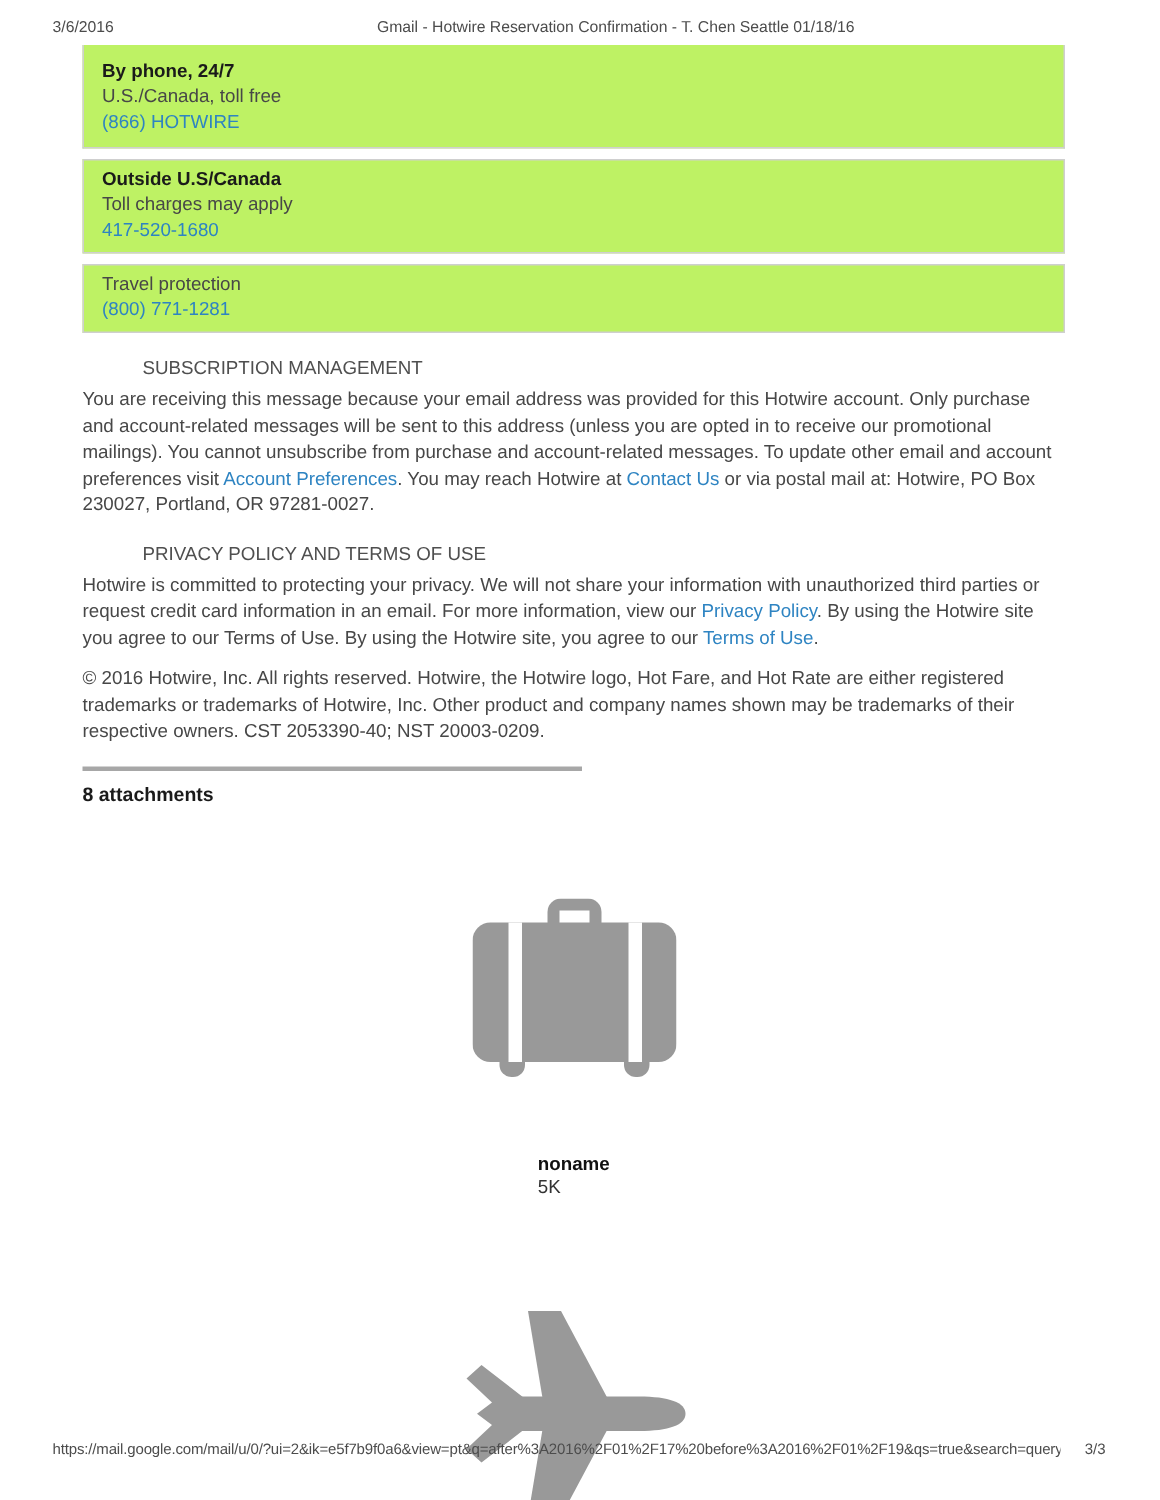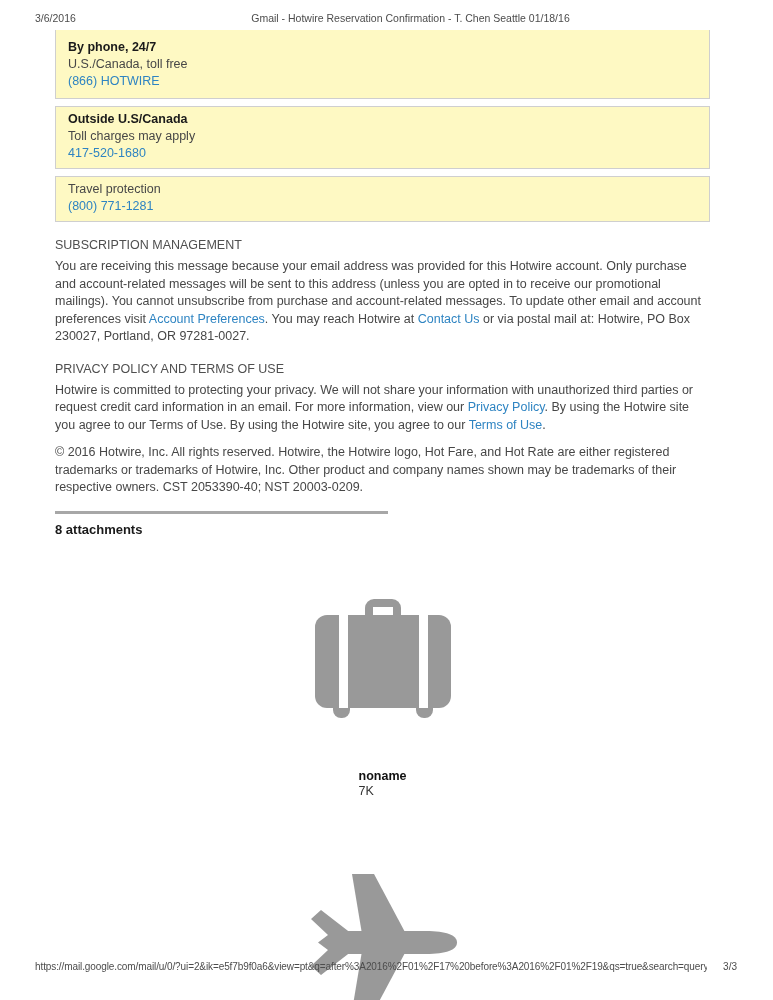--- a/index.html
+++ b/index.html
@@ -13,25 +13,25 @@
     --heading-text:#4f4f4f; --bold-text:#1a1a1a; --box-border:#cfcfcf;
     --faint:#4c4c4c;
   }
   
   .hdr{position:absolute;top:12px;left:0;right:0;height:16px;font-size:10.5px;color:var(--faint);}
   .hdr-date{position:absolute;left:35px;top:0;text-align:center;}
   .hdr-title{text-align:center;padding-left:48px;}
   
   .content{position:absolute;left:55px;top:30px;width:655px;}
   .cbox{border:1px solid var(--box-border);padding:4px 12px 6px;margin-bottom:7px;
-        font-size:12.5px;line-height:17px;color:var(--body-text);background:#fef9c3;}
+        font-size:12.5px;line-height:17px;color:var(--body-text);background:#bef264;}
   .cbox.first{border-top:none;padding-top:9px;padding-bottom:8px;}
   .cbox-h{font-weight:bold;color:var(--bold-text);}
   .lnk{color:var(--link);text-decoration:none;cursor:pointer;}
-  .sec-h{font-size:12.5px;line-height:17px;color:var(--heading-text);margin-top:15px;}
+  .sec-h{font-size:12.5px;line-height:17px;color:var(--heading-text);margin-top:15px;margin-left:40px;}
   .para{font-size:12.5px;line-height:17.5px;color:var(--body-text);margin:4px 0 0 0;}
   .copyright{margin-top:10px;}
   .attach-sep{margin-top:14px;width:333px;height:3px;background:#a7a7a7;}
   .attach-h{margin-top:8px;font-size:13px;font-weight:bold;color:var(--bold-text);}
   .attach-row{display:flex;align-items:center;margin-top:12px;flex-direction:column;}
   .attach-row + .attach-row{margin-top:34px;}
   .attach-icon-col{width:220px;display:flex;justify-content:center;align-items:center;flex:0 0 220px;}
   .attach-name{font-size:12.5px;font-weight:bold;color:#111;line-height:15px;}
   .attach-size{font-size:12.5px;color:#333;line-height:15px;}
   
@@ -87,21 +87,21 @@
           <rect x="101" y="88" width="17" height="31" rx="8" fill="var(--icon-gray)"></rect>
           <rect x="50" y="0" width="36" height="32" rx="9" fill="var(--icon-gray)"></rect>
           <rect x="58" y="8" width="20" height="10" fill="#ffffff"></rect>
           <rect x="0" y="16" width="136" height="93" rx="12" fill="var(--icon-gray)"></rect>
           <rect x="24" y="16" width="9" height="93" fill="#ffffff"></rect>
           <rect x="104" y="16" width="9" height="93" fill="#ffffff"></rect>
         </svg>
       </div>
       <div class="attach-meta">
         <div class="attach-name">noname</div>
-        <div class="attach-size">7K</div>
+        <div class="attach-size">5K</div>
       </div>
     </div>
 
     <div class="attach-row">
       <div class="attach-icon-col">
         <svg width="153" height="141" viewBox="0 0 153 141" xmlns="http://www.w3.org/2000/svg">
           <polygon points="56,62 100,62 68,2 46,2" fill="var(--icon-gray)"></polygon>
           <polygon points="56,79 100,79 68,139 46,139" fill="var(--icon-gray)"></polygon>
           <path d="M46,62 L15,38 L5,47 L22,63 L12,70.5 L22,78 L5,94 L15,103 L46,79 Z" fill="var(--icon-gray)"></path>
           <path d="M26,59 L120,59 C140,59 151,63 151,70.5 C151,78 140,82 120,82 L26,82 Z" fill="var(--icon-gray)"></path>

